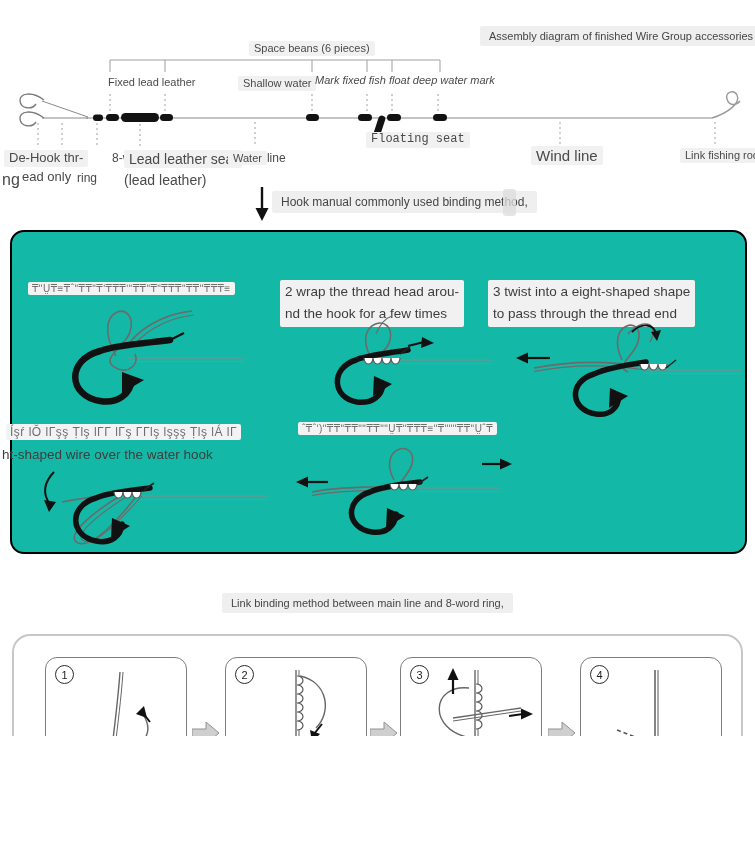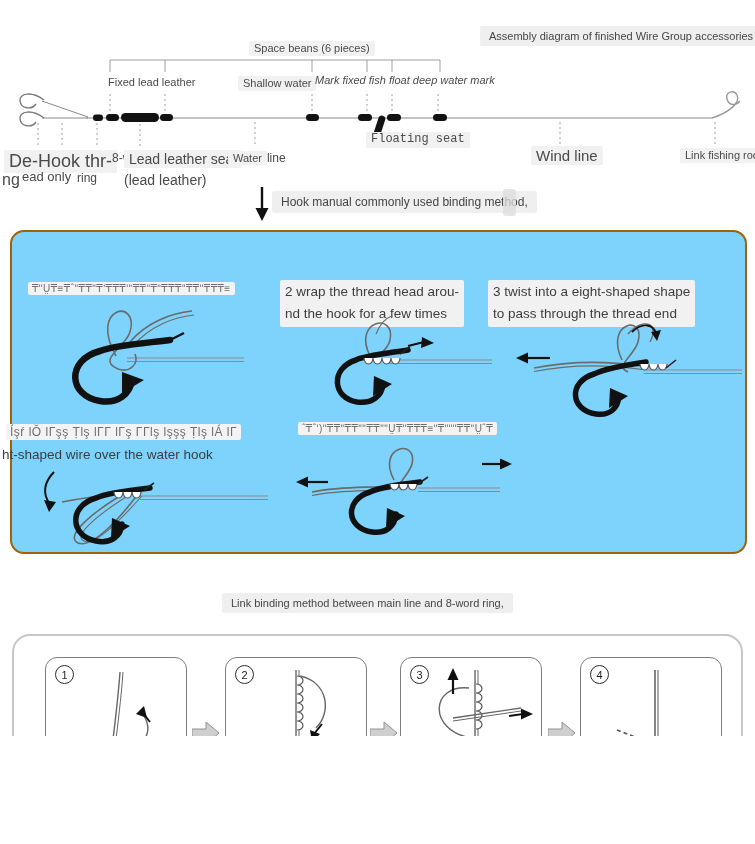--- a/index.html
+++ b/index.html
@@ -8,21 +8,21 @@
   .abs{position:absolute;}
   .lbl{color:#4a4a4a;white-space:nowrap;line-height:1.15;}
   .hl{background:#f1f1f1;padding:1px 5px;border-radius:2px;}
   .badge{background:#efefef;color:#454545;padding:4px 9px;border-radius:2px;white-space:nowrap;}
   .small{font-size:11px;}
   .mid{font-size:12px;}
   .big{font-size:14px;}
   .garb{font-size:10px;color:#6e6e6e;letter-spacing:0.5px;white-space:nowrap;
         background:#f3f3f3;padding:1px 4px;border-radius:2px;}
   .steptxt{font-size:13.5px;color:#3d3d3d;line-height:1.65;white-space:nowrap;}
-  .roundbox{position:absolute;background:#7dd3fc;border:2px solid #a16207;border-radius:14px;}
+  .roundbox{position:absolute;background:#14b8a6;border:2px solid #000000;border-radius:14px;}
   .panel{position:absolute;background:#fff;border:2px solid #c7c7c7;border-radius:18px;}
   .stepbox{position:absolute;width:140px;height:150px;background:#fff;
            border:1.5px solid #7d7d7d;border-radius:12px;}
   .circnum{position:absolute;left:9px;top:7px;width:17px;height:17px;border:1.4px solid #2c2c2c;
            border-radius:50%;font-size:11px;color:#1e1e1e;display:flex;align-items:center;
            justify-content:center;background:#fff;}
   .smudge{position:absolute;background:#dcdcdc;border-radius:3px;opacity:.75;}
   svg{display:block;}
 </style>
 </head>
@@ -82,21 +82,21 @@
       <line x1="262" y1="187" x2="262" y2="211" stroke="#111" stroke-width="2.4"></line>
       <polygon points="255.5,208 268.5,208 262,221" fill="#111"></polygon>
     </g>
   </svg>
 
   <div class="abs lbl small hl" style="left:249px;top:41px;text-align:right;">Space beans (6 pieces)</div>
   <div class="abs lbl small" style="left:108px;top:76px;">Fixed lead leather</div>
   <div class="abs lbl small hl" style="left:238px;top:76px;">Shallow water</div>
   <div class="abs lbl small" style="left:315px;top:74px;font-style:italic;">Mark fixed fish float deep water mark</div>
 
-  <div class="abs lbl hl" style="left:4px;top:150px;font-size:18px;">De-Hook thr-</div>
+  <div class="abs lbl hl" style="left:4px;top:150px;font-size:13px;">De-Hook thr-</div>
   <div class="abs lbl" style="left:2px;top:171px;font-size:16px;">ng</div>
   <div class="abs lbl" style="left:22px;top:170px;font-size:13px;">ead only</div>
 
   <div class="abs lbl mid" style="left:77px;top:152px;margin-left:35px;">8-word</div>
   <div class="abs lbl mid" style="left:77px;top:172px;">ring</div>
 
   <div class="abs lbl big hl" style="left:124px;top:150px;">Lead leather seat</div>
   <div class="abs lbl big" style="left:124px;top:172px;">(lead leather)</div>
 
   <div class="abs" style="left:228px;top:148px;">

